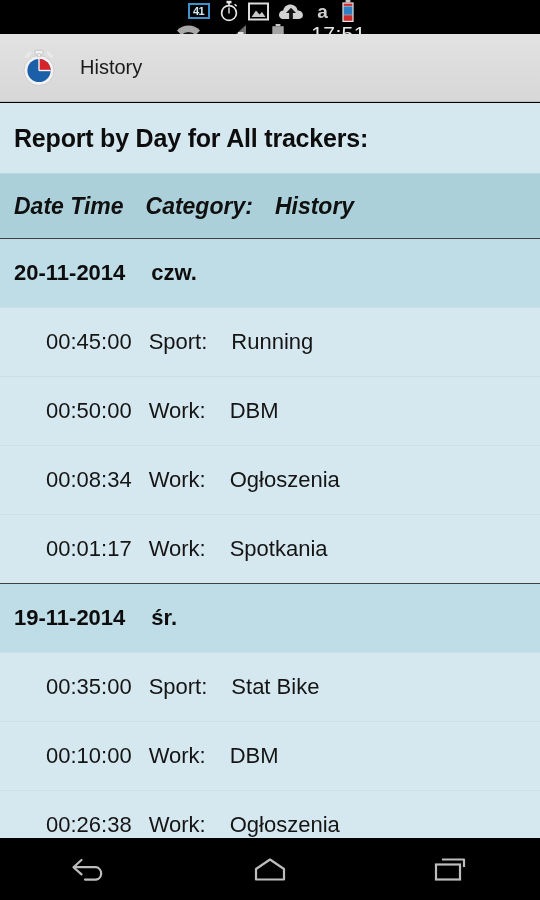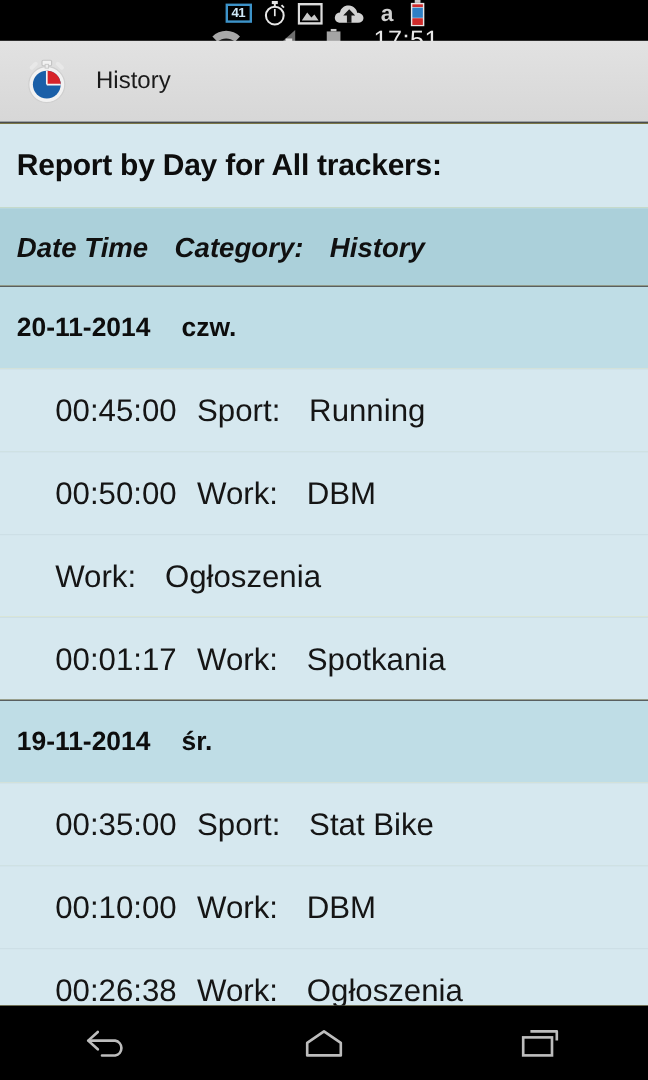--- a/index.html
+++ b/index.html
@@ -41,21 +41,21 @@
   }
   .app-icon { width:42px; height:42px; flex:none; }
   .app-title {
     margin-left:20px; font-size:20px; color:#1a1a1a;
     font-family:"Liberation Sans", sans-serif; font-weight:400;
   }
 
   
   .content {
     position:absolute; top:103px; left:0; width:540px; height:735px;
-    background:#fde047; overflow:hidden;
+    background:#1d4ed8; overflow:hidden;
   }
   .report-title {
     height:70px; background:#d6e8ef; display:flex; align-items:center;
     padding-left:14px; font-size:25px; font-weight:bold; color:#0d0d0d;
     letter-spacing:-0.2px;
   }
   .col-head {
     height:65px; background:#abd0da; display:flex; align-items:center;
     padding-left:14px; font-size:23px; font-weight:bold; font-style:italic;
     color:#101010; border-top:1px solid #b9d7df;
@@ -64,21 +64,21 @@
 
   .day-row {
     height:69px; background:#bfdde6; display:flex; align-items:center;
     padding-left:14px; font-size:22px; font-weight:bold; color:#0d0d0d;
     border-top:1px solid #404040;
   }
   .day-row .d-date { margin-right:26px; }
 
   .entry-row {
     height:69px; background:#d6e8ef; display:flex; align-items:center;
-    padding-left:46px; font-size:26px; color:#151515;
+    padding-left:46px; font-size:22px; color:#151515;
     border-top:1px solid #cddfe6;
   }
   .entry-row .e-dur { margin-right:17px; white-space:nowrap; }
   .entry-row .e-cat { margin-right:24px; white-space:nowrap; }
   .entry-row .e-trk { white-space:nowrap; }
 
   
   .navbar {
     position:absolute; bottom:0; left:0; width:540px; height:62px;
     background:#000; display:flex; align-items:center; justify-content:space-around;
@@ -184,20 +184,21 @@
       <span class="e-trk">Running</span>
     </div>
 
     <div class="entry-row">
       <span class="e-dur">00:50:00</span>
       <span class="e-cat">Work:</span>
       <span class="e-trk">DBM</span>
     </div>
 
     <div class="entry-row">
+      <span class="e-dur">00:08:34</span>
       <span class="e-cat">Work:</span>
       <span class="e-trk">Ogłoszenia</span>
     </div>
 
     <div class="entry-row">
       <span class="e-dur">00:01:17</span>
       <span class="e-cat">Work:</span>
       <span class="e-trk">Spotkania</span>
     </div>
 

